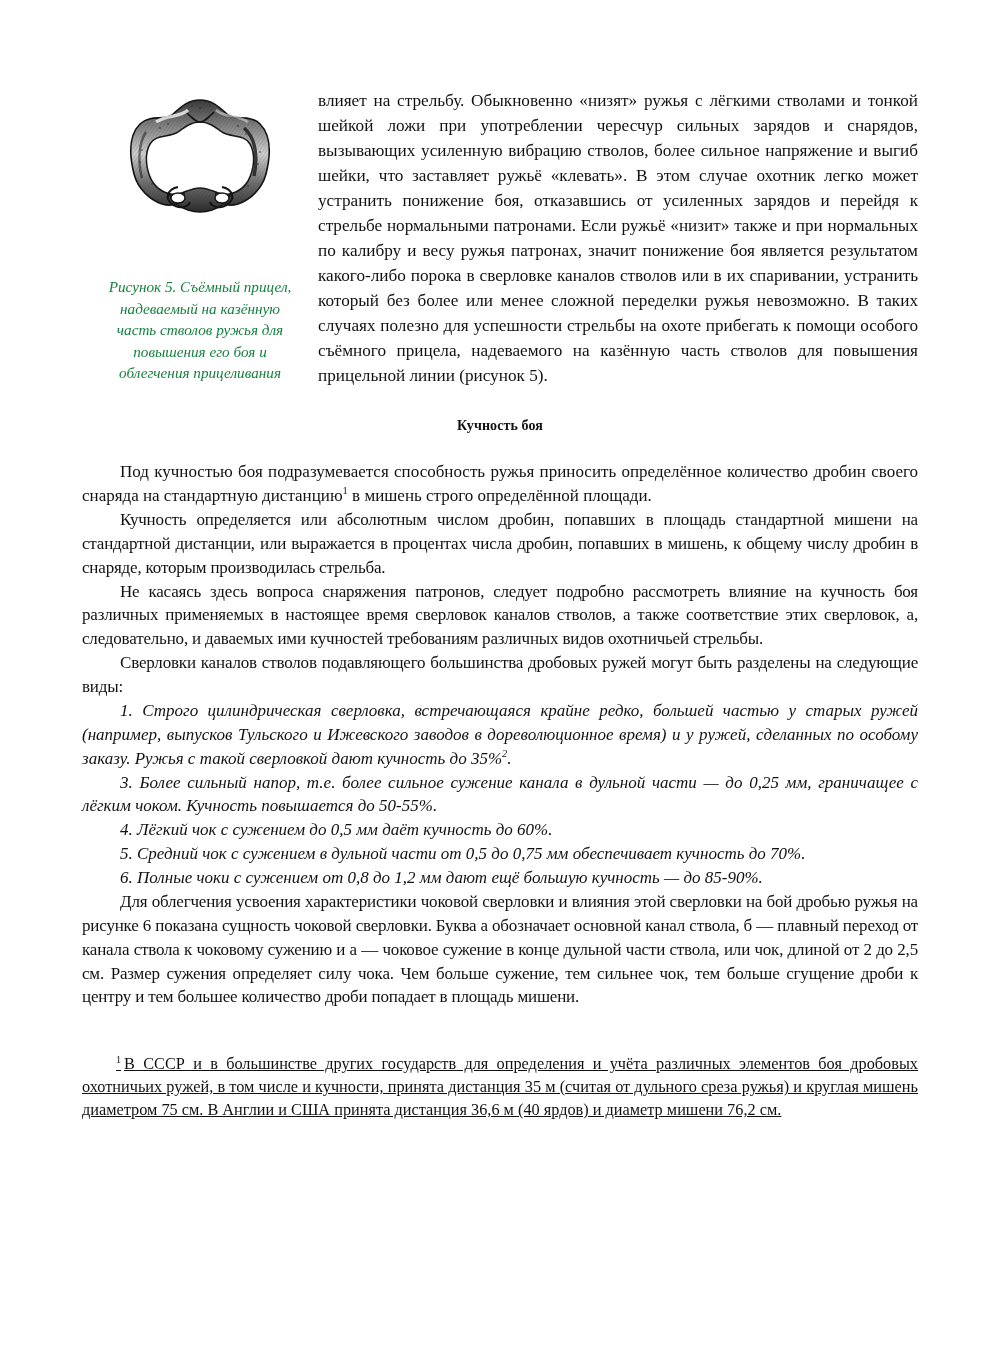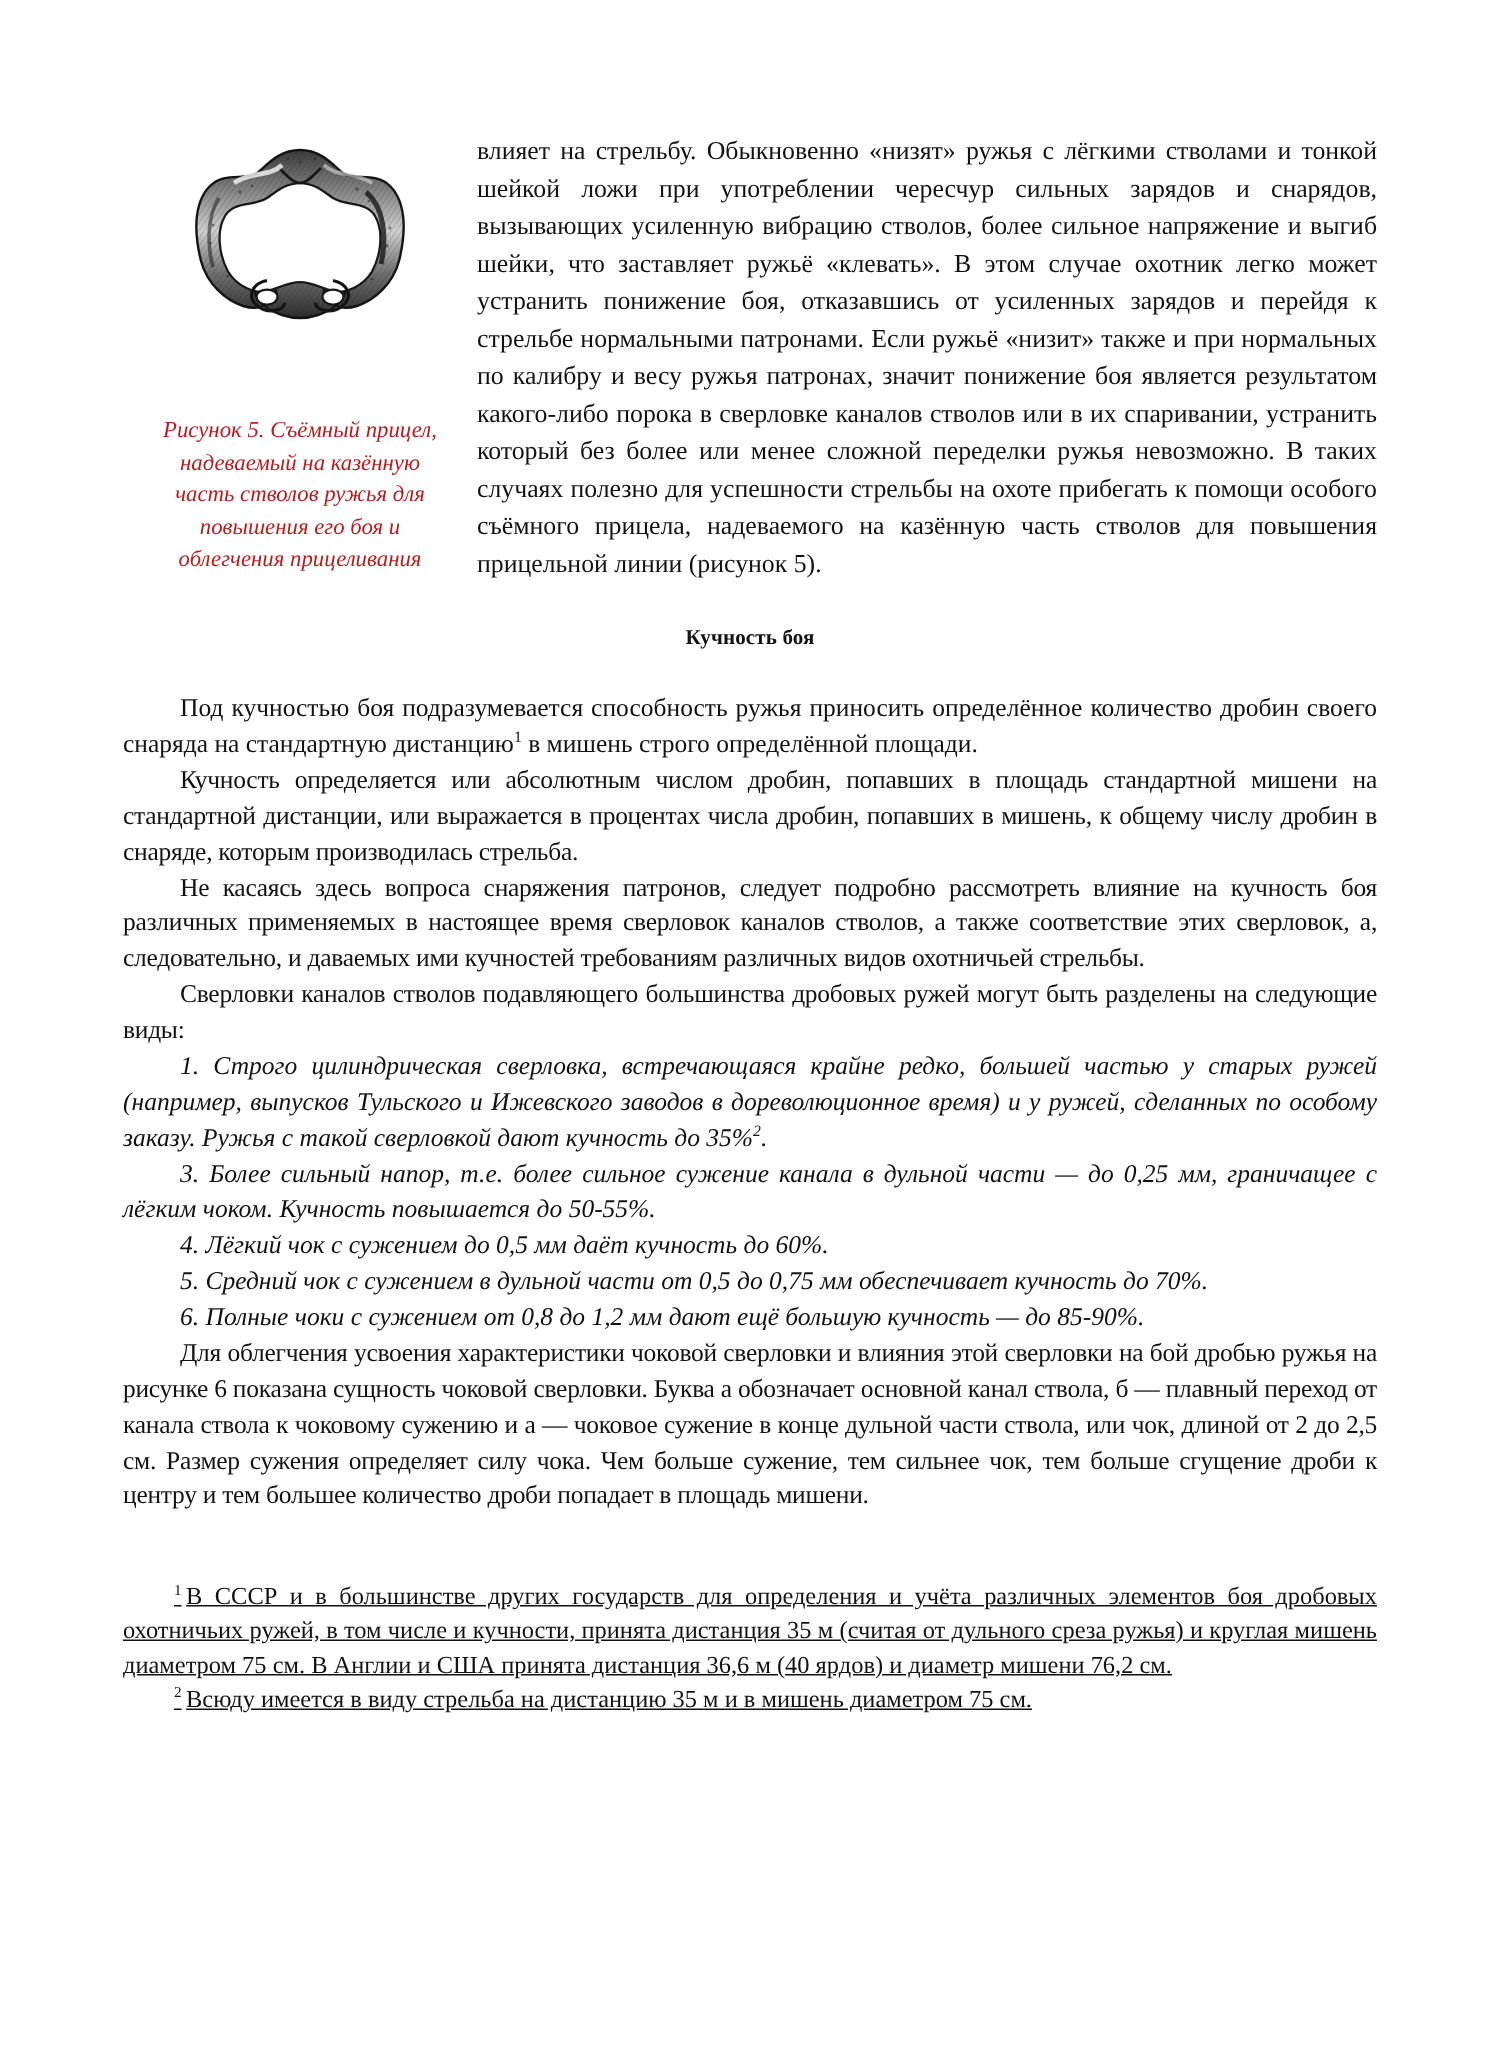--- a/index.html
+++ b/index.html
@@ -35,21 +35,21 @@
     width: 168px;
     height: 140px;
     margin: 0 auto 14px auto;
     display: block;
   }
   .figure-caption {
     font-style: italic;
     font-size: 15.2px;
     line-height: 1.42;
     text-align: center;
-    color: #b91c1c;
+    color: #15803d;
     margin-top: 48px;
   }
 
   
   .lead {
     padding-top: 88px;
     margin: 0;
     font-size: 17.2px;
     line-height: 1.455;
     text-align: justify;
@@ -248,16 +248,15 @@
   <p class="list-item">4.  Лёгкий чок с сужением до 0,5 мм даёт кучность до 60%.</p>
 
   <p class="list-item">5.  Средний чок с сужением в дульной части от 0,5 до 0,75 мм обеспечивает кучность до 70%.</p>
 
   <p class="list-item">6.  Полные чоки с сужением от 0,8 до 1,2 мм дают ещё большую кучность — до 85-90%.</p>
 
   <p class="body tight">Для облегчения усвоения характеристики чоковой сверловки и влияния этой сверловки на бой дробью ружья на рисунке 6 показана сущность чоковой сверловки. Буква а обозначает основной канал ствола, б — плавный переход от канала ствола к чоковому сужению и а — чоковое сужение в конце дульной части ствола, или чок, длиной от 2 до 2,5 см. Размер сужения определяет силу чока. Чем больше сужение, тем сильнее чок, тем больше сгущение дроби к центру и тем большее количество дроби попадает в площадь мишени.</p>
 
   <div class="footnotes">
     <p class="footnote"><span class="fn-marker">1</span><span>В СССР и в большинстве других государств для определения и учёта различных элементов боя дробовых охотничьих ружей, в том числе и кучности, принята дистанция 35 м (считая от дульного среза ружья) и круглая мишень диаметром 75 см. В Англии и США принята дистанция 36,6 м (40 ярдов) и диаметр мишени 76,2 см.</span></p>
-    <p class="footnote"><span class="fn-marker">2</span><span>Всюду имеется в виду стрельба на дистанцию 35 м и в мишень диаметром 75 см.</span></p>
   </div>
 
 </div>
 
 </body></html>

